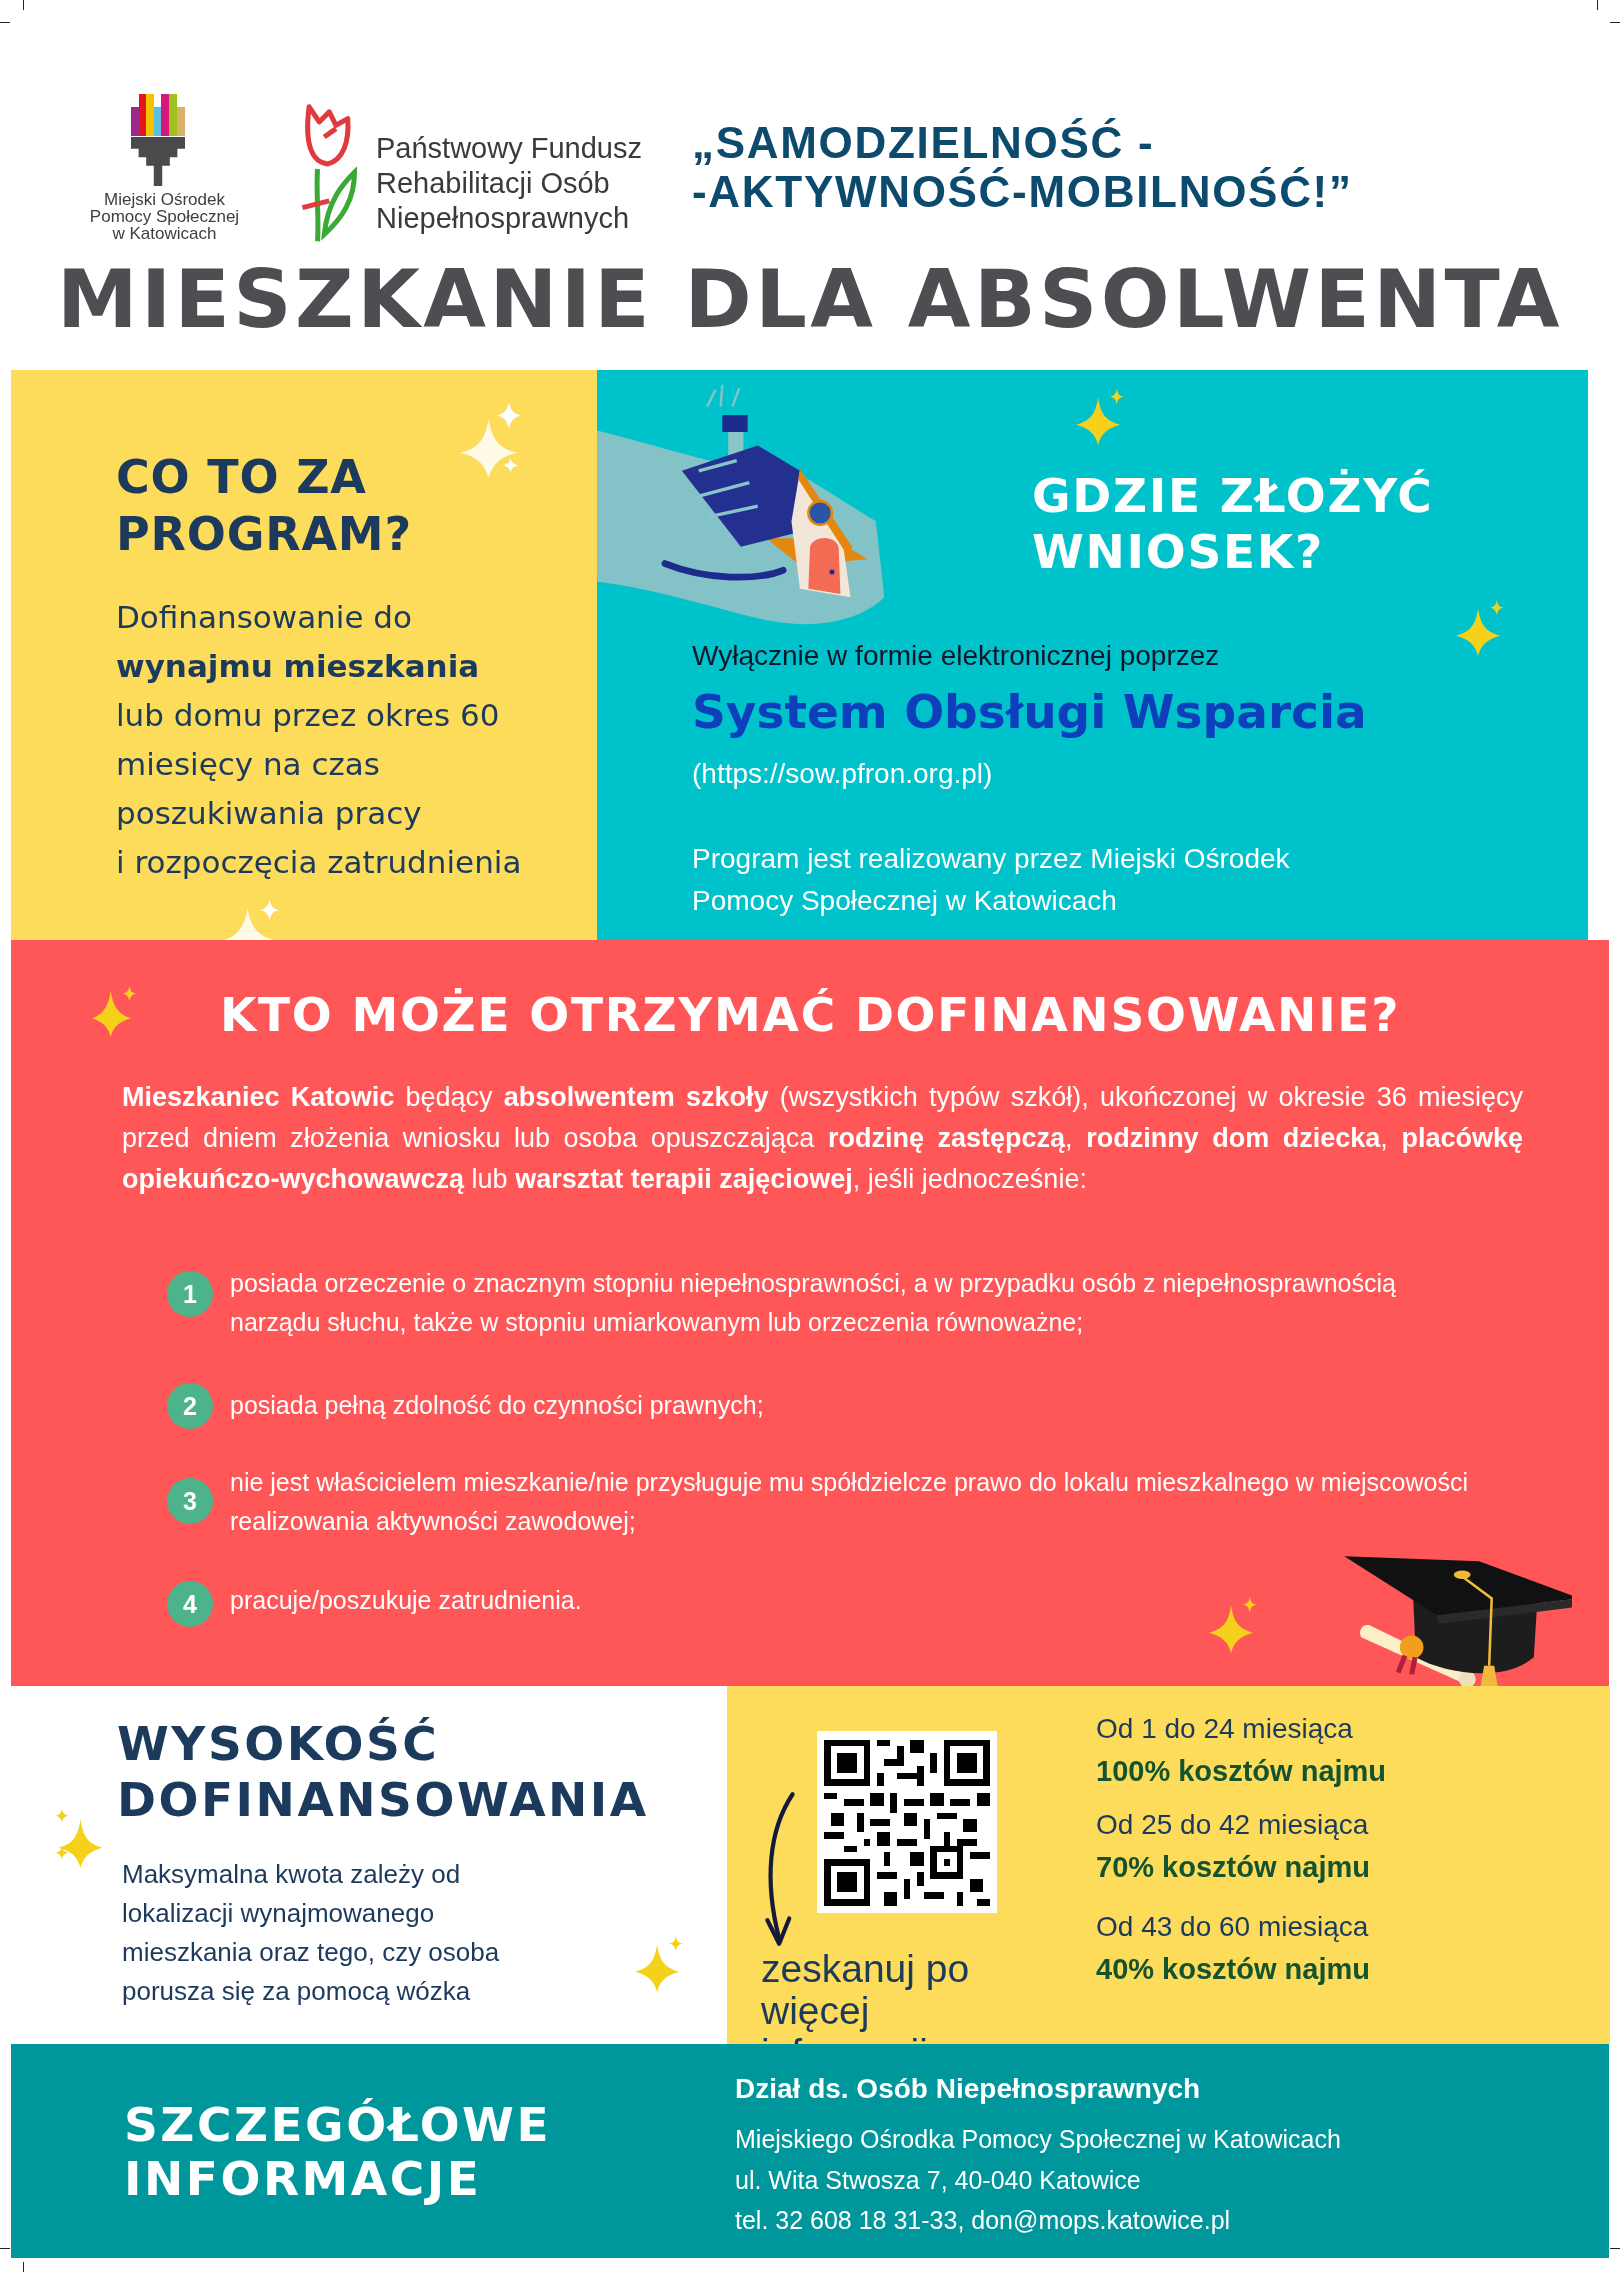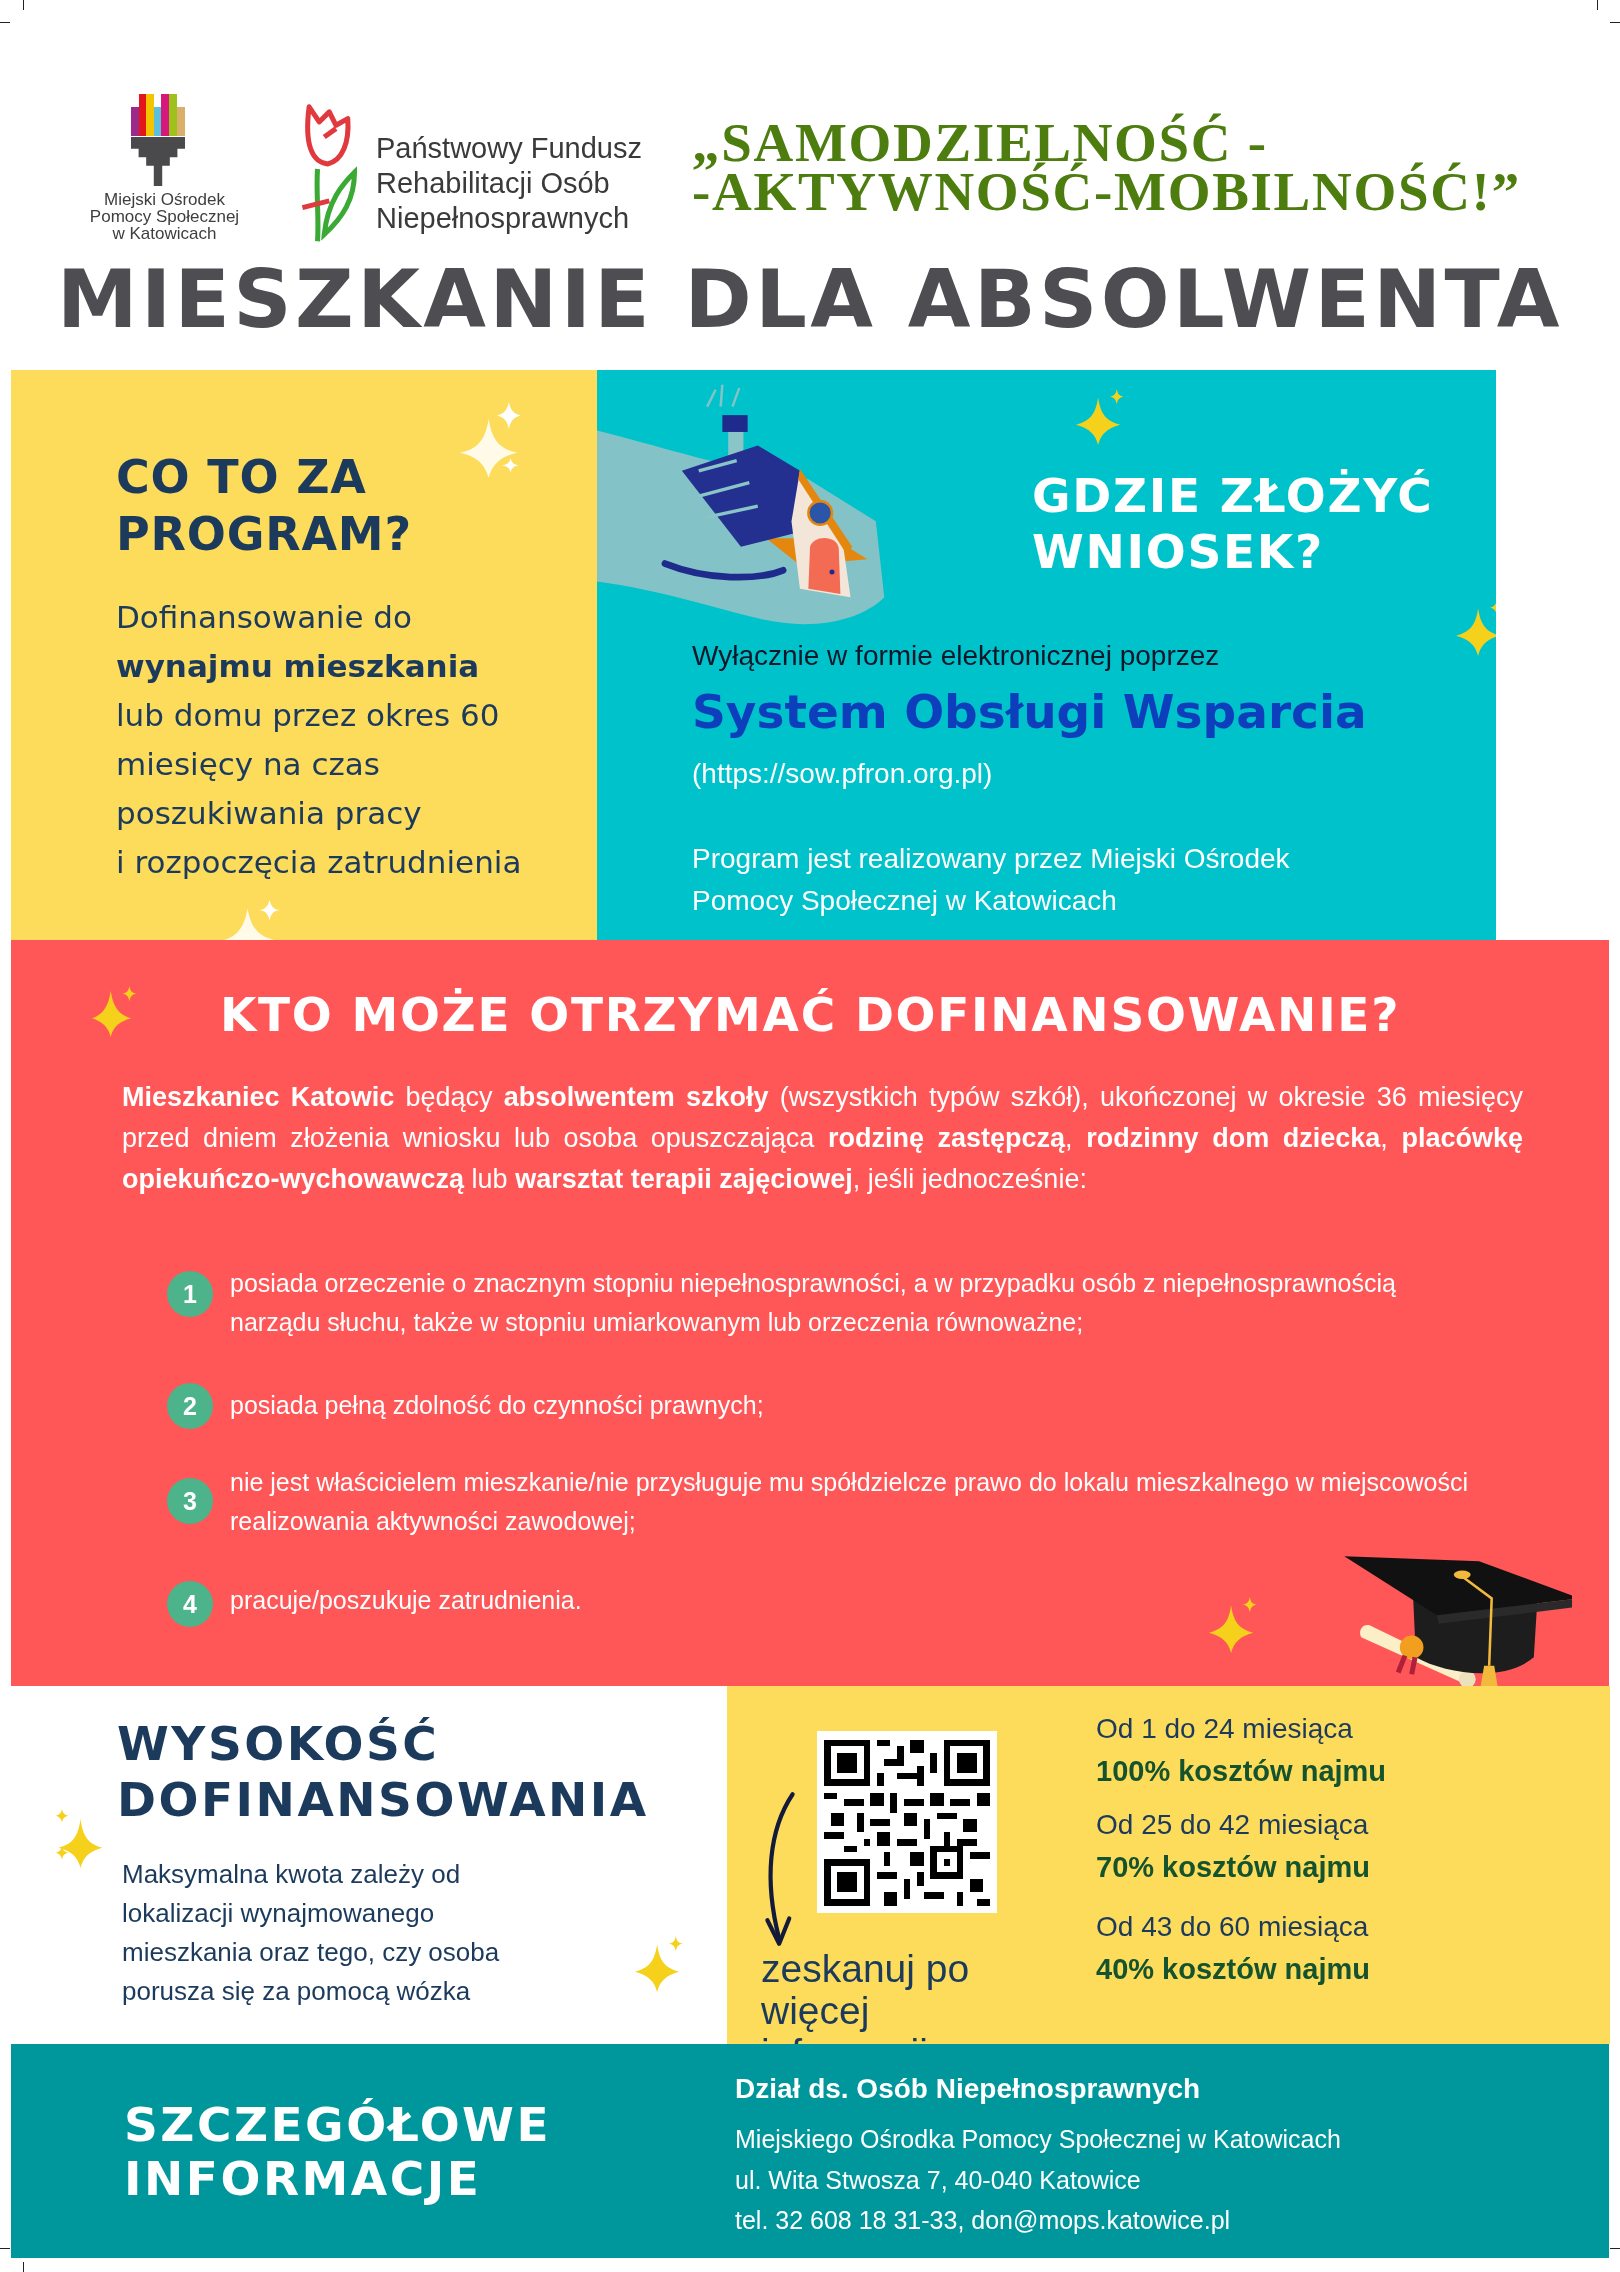--- a/index.html
+++ b/index.html
@@ -9,26 +9,26 @@
   .crop { position: absolute; background: #222; }
 
   
   .mops-logo { left: 80px; top: 91px; width: 169px; height: 160px; }
   .mops-bars { position: absolute; left: 51px; top: 3.4px; width: 101px; height: 42px; }
   .mops-bars span { position: absolute; bottom: 0; width: 7.6px; }
   .mops-stairs { position: absolute; left: 51px; top: 46px; width: 54px; height: 49px; }
   .mops-text { position: absolute; left: 0; top: 100px; width: 169px; text-align: center; font-family: "Liberation Sans", sans-serif; font-size: 17px; line-height: 17px; color: #3e3e3e; }
   .pfron-logo { left: 294px; top: 100px; width: 84px; height: 143px; }
   .pfron-text { left: 376px; top: 131px; font-family: "Liberation Sans", sans-serif; font-size: 29px; line-height: 35px; color: #3a3a3a; }
-  .slogan { left: 692px; top: 118px; font-family: Liberation Serif, serif; font-weight: bold; font-size: 55px; line-height: 49px; color: #4d7c0f; letter-spacing: 1.7px; }
+  .slogan { left: 692px; top: 118px; font-family: Liberation Sans, sans-serif; font-weight: bold; font-size: 44px; line-height: 49px; color: #0c4a6e; letter-spacing: 1.7px; }
   .main-title { left: 0; width: 1620px; top: 253px; text-align: center; font-family: "DejaVu Sans", sans-serif; font-weight: bold; font-size: 81px; line-height: 93px; color: #4e4e52; letter-spacing: 3.4px; }
 
   
   .sec-yellow1 { left: 11px; top: 370px; width: 586px; height: 570px; background: #fddc5c; }
-  .sec-teal1 { left: 597px; top: 370px; width: 899px; height: 570px; background: #00c2cb; overflow: hidden; }
+  .sec-teal1 { left: 597px; top: 370px; width: 991px; height: 570px; background: #00c2cb; overflow: hidden; }
   .sec-red { left: 11px; top: 940px; width: 1598px; height: 746px; background: #ff5757; }
   .sec-white { left: 11px; top: 1686px; width: 716px; height: 358px; background: #ffffff; }
   .sec-yellow2 { left: 727px; top: 1686px; width: 883px; height: 358px; background: #fddc5c; }
   .sec-teal2 { left: 11px; top: 2044px; width: 1598px; height: 214px; background: #00979c; }
 
   .h-navy { font-family: "DejaVu Sans", sans-serif; font-weight: bold; color: #1b3a5c; }
   .body-navy { font-family: "DejaVu Sans", sans-serif; color: #1b3a5c; }
 
   .prog-title { left: 105px; top: 79px; font-size: 46px; line-height: 57px; letter-spacing: 0.8px; }
   .prog-body { left: 105px; top: 223px; font-size: 31px; line-height: 49px; width: 473px; }

